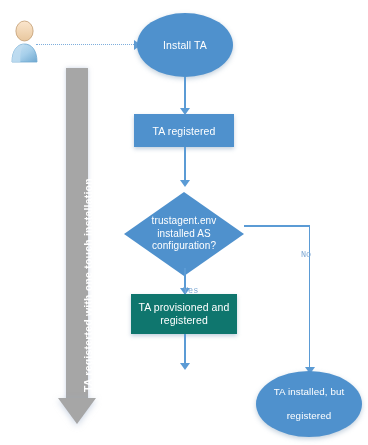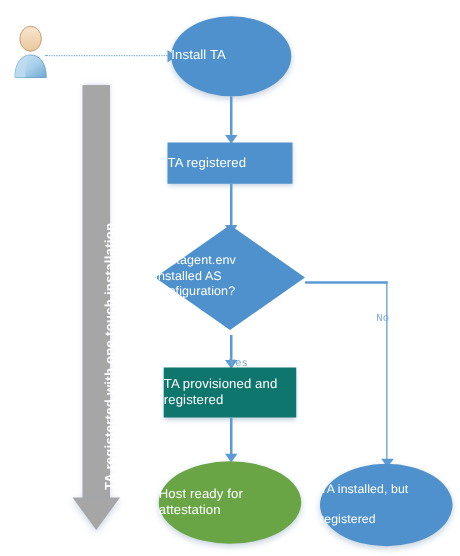--- a/index.html
+++ b/index.html
@@ -18,21 +18,21 @@
     overflow: hidden;
   }
 
   
   .node-text {
     position: absolute;
     left: 0;
     top: 50%;
     transform: translateY(-50%);
     width: 100%;
-    text-align: left;
+    text-align: center;
     color: #ffffff;
     font-size: 10.5px;
     line-height: 13px;
     letter-spacing: 0.1px;
     pointer-events: none;
   }
 
   
   .ellipse {
     position: absolute;
@@ -165,21 +165,21 @@
   <div class="conn conn-v" style="left:184px; top:77px; height:34px;"></div>
   <div class="arrowhead-down" style="left:180px; top:108px;"></div>
 
   <div class="rect" style="left:134px; top:114px; width:100px; height:33px; background:#4F91CD;">
     <div class="node-text">TA registered</div>
   </div>
 
   <div class="conn conn-v" style="left:184px; top:147px; height:38px;"></div>
   <div class="arrowhead-down" style="left:180px; top:180px;"></div>
 
-  <div class="diamond-wrap" style="left:124px; top:180px; width:120px; height:84px;">
+  <div class="diamond-wrap" style="left:124px; top:192px; width:120px; height:84px;">
     <svg width="120" height="84" viewBox="0 0 120 84">
       <polygon points="60,0 120,42 60,84 0,42" fill="#4F91CD"></polygon>
     </svg>
     <div class="node-text" style="font-size:10px; line-height:12.5px;">
       <span>trustagent.env</span><br>
       <span>installed AS</span><br>
       <span>configuration?</span>
     </div>
   </div>
 
@@ -195,26 +195,20 @@
   <div class="rect" style="left:131px; top:294px; width:106px; height:40px; background:#0f766e;">
     <div class="node-text">
       <span>TA provisioned and</span><br>
       <span>registered</span>
     </div>
   </div>
 
   <div class="conn conn-v" style="left:184px; top:334px; height:34px;"></div>
   <div class="arrowhead-down" style="left:180px; top:363px;"></div>
 
-  <div class="ellipse" style="left:127px; top:369px; width:114px; height:66px; background:#69A544;">
-    <div class="node-text">
-      <span>Host ready for</span><br>
-      <span>attestation</span>
-    </div>
-  </div>
 
   <div class="ellipse" style="left:256px; top:371px; width:106px; height:66px; background:#4F91CD;">
     <div class="node-text" style="font-size:9.8px; line-height:12px;">
       <span>TA installed, but</span><br>
       <br>
       <span>registered</span>
     </div>
   </div>
 
 </div>

